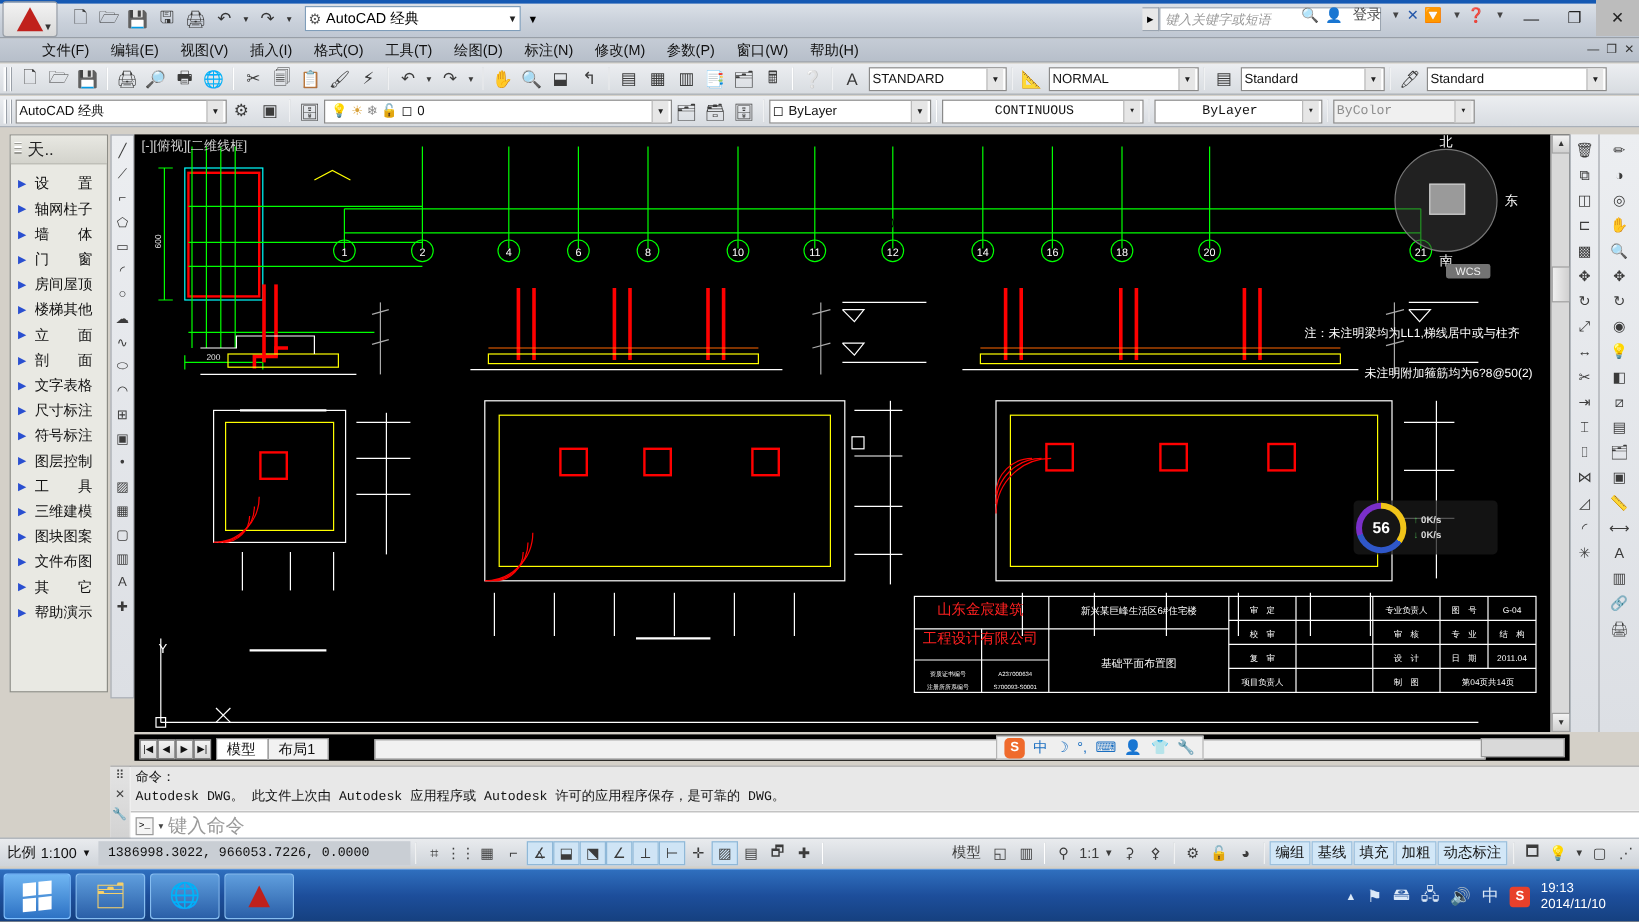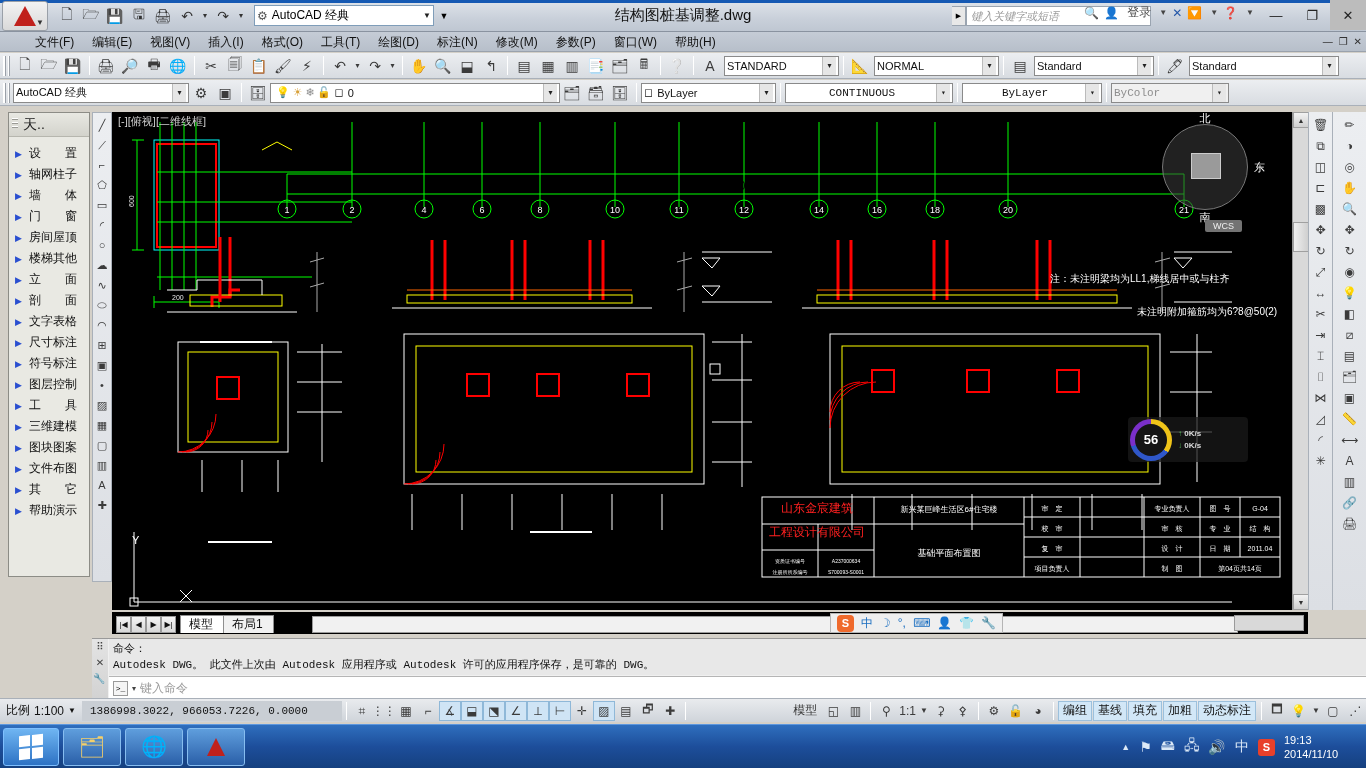--- a/index.html
+++ b/index.html
@@ -182,21 +182,21 @@
   
   .cmdwin{position:absolute;left:92px;top:638px;width:1274px;height:60px;background:#f0f0f0;border-top:1px solid #9a9a9a;}
   .cmdgrip{position:absolute;left:0;top:0;width:16px;height:60px;background:linear-gradient(#e4e4e4,#d2d2d2);
      display:flex;flex-direction:column;align-items:center;padding-top:2px;gap:5px;font-size:10px;color:#444;}
   .cmdhist{position:absolute;left:17px;top:0;right:0;height:36px;background:#e8e8e8;padding:2px 4px;
      font-family:"Liberation Mono","DejaVu Sans Mono",monospace;font-size:11px;color:#111;line-height:16px;}
   .cmdinput{position:absolute;left:17px;top:37px;right:0;height:23px;background:#fff;border-top:1px solid #b5b5b5;
      display:flex;align-items:center;padding-left:4px;gap:4px;}
   .cmdprompt{width:15px;height:15px;border:1px solid #9a9a9a;background:#f5f5f5;font-size:8px;
      display:flex;align-items:center;justify-content:center;font-family:"Liberation Mono",monospace;}
-  .cmdph{color:#9b9b9b;font-size:12px;}
+  .cmdph{color:#9b9b9b;font-size:16px;}
 
   
   .statusbar{position:absolute;left:0;top:698px;width:1366px;height:24px;
      background:linear-gradient(#e9ebee,#cfd4da);border-top:1px solid #a9b0b9;display:flex;align-items:center;}
   .scale{display:flex;align-items:center;gap:4px;padding:0 6px;font-size:12px;color:#111;height:20px;text-align:right;}
   .coords{background:#c9ced4;height:20px;display:flex;align-items:center;padding:0 8px;
      font-family:"Liberation Mono","DejaVu Sans Mono",monospace;font-size:11px;color:#111;min-width:260px;}
   .si{width:22px;height:20px;display:flex;align-items:center;justify-content:center;font-size:12px;color:#3b3b3b;}
   .si.on{background:#cfe4f5;border:1px solid #8fb8d8;}
   .stxt{height:20px;padding:0 4px;display:flex;align-items:center;font-size:12px;color:#111;
@@ -245,21 +245,20 @@
       <div class="qicon" style="width:10px;font-size:8px;">▾</div>
 
       <div class="wsbox">
         <span class="gear">⚙</span>
         <span class="lbl">AutoCAD 经典</span>
         <span class="dd">▼</span>
       </div>
       <div class="qat-more">▼</div>
     </div>
 
-    <div class="doctitle">结构图桩基调整.dwg</div>
 
     <div class="searchwrap">
       <div class="searchbtn">▶</div>
       <div class="searchbox">键入关键字或短语</div>
     </div>
 
     <div class="tb-right">
       <span class="it">🔍</span>
       <span class="it">👤</span>
       <span class="signin">登录</span>
@@ -777,21 +776,21 @@
         <text x="1108" y="399">图　号</text>
         <text x="1108" y="419">专　业</text>
         <text x="1108" y="439">日　期</text>
         <text x="1148" y="399">G-04</text>
         <text x="1148" y="419">结　构</text>
         <text x="1148" y="439">2011.04</text>
         <text x="1128" y="459">第04页共14页</text>
       </g>
     </svg>
 
-    <div class="note" style="left:938px;top:160px;">注：未注明梁均为LL1,梯线居中或与柱齐</div>
+    <div class="note" style="left:975px;top:160px;">注：未注明梁均为LL1,梯线居中或与柱齐</div>
     <div class="note" style="left:1025px;top:177px;margin-top:16px;">未注明附加箍筋均为6?8@50(2)</div>
 
     <div class="viewcube">
       <span class="vcN">北</span>
       <span class="vcS">南</span>
       <span class="vcE">东</span>
       <div class="vcbtn"></div>
     </div>
     <div class="wcs">WCS</div>
 

